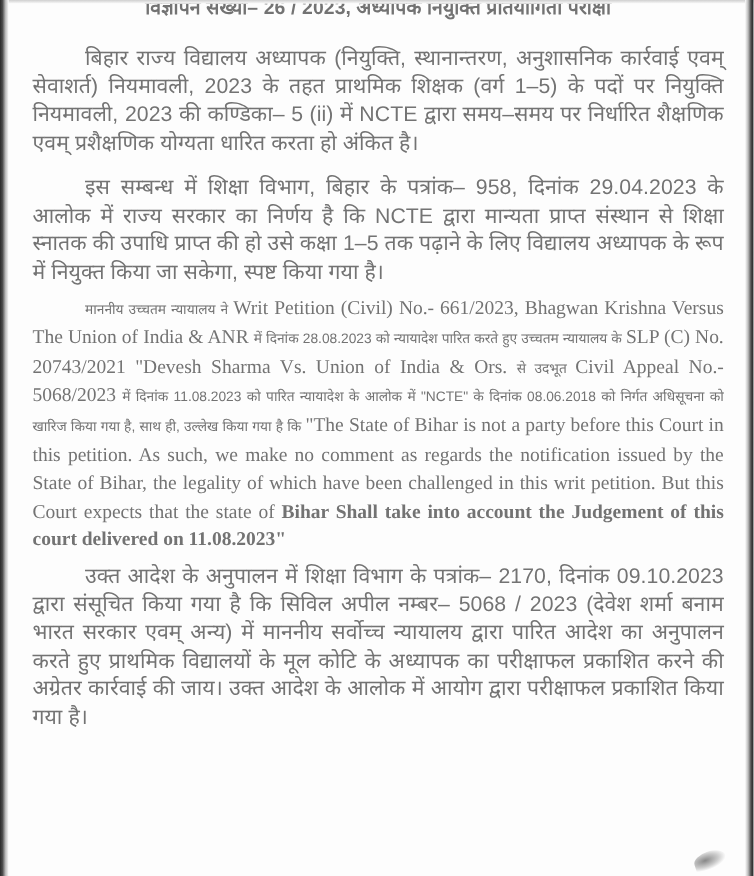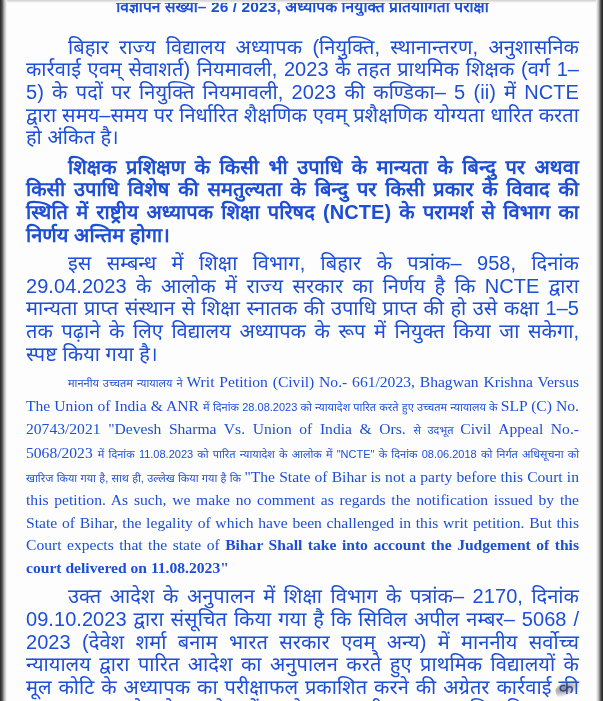--- a/index.html
+++ b/index.html
@@ -7,21 +7,21 @@
     padding: 0;
     background: #ffffff;
   }
   #page {
     position: relative;
     width: 603px;
     height: 701px;
     background: #fdfdfd;
     overflow: hidden;
     font-family: "Liberation Serif", "DejaVu Serif", serif;
-    color: #1d4ed8;
+    color: #737373;
   }
   
   .edge-strip {
     position: absolute;
     top: 0;
     bottom: 0;
     width: 7px;
     pointer-events: none;
   }
   .edge-left {
@@ -65,21 +65,21 @@
   .para {
     margin: 0;
     text-align: justify;
     text-justify: inter-word;
     text-indent: 42px;
   }
 
   
   .hindi {
     font-family: "Liberation Sans", "DejaVu Sans", sans-serif;
-    font-size: 20px;
+    font-size: 17px;
     line-height: 22.6px;
     letter-spacing: 0.05px;
   }
   .hindi.bold { font-weight: bold; }
 
   
   .mixed {
     font-family: "Liberation Serif", "DejaVu Serif", serif;
     font-size: 15.6px;
     line-height: 22.6px;
@@ -122,21 +122,20 @@
   <div id="content">
 
     <h1 class="doc-title">विज्ञापन संख्या– 26 / 2023, अध्यापक नियुक्ति प्रतियोगिता परीक्षा</h1>
 
     <div class="gap-1"></div>
 
     <p class="para hindi">बिहार राज्य विद्यालय अध्यापक (नियुक्ति, स्थानान्तरण, अनुशासनिक कार्रवाई एवम् सेवाशर्त) नियमावली, 2023 के तहत प्राथमिक शिक्षक (वर्ग 1–5) के पदों पर नियुक्ति नियमावली, 2023 की कण्डिका– 5 (ii) में NCTE द्वारा समय–समय पर निर्धारित शैक्षणिक एवम् प्रशैक्षणिक योग्यता धारित करता हो अंकित है।</p>
 
     <div class="gap-2"></div>
 
-    <p class="para hindi bold">शिक्षक प्रशिक्षण के किसी भी उपाधि के मान्यता के बिन्दु पर अथवा किसी उपाधि विशेष की समतुल्यता के बिन्दु पर किसी प्रकार के विवाद की स्थिति में राष्ट्रीय अध्यापक शिक्षा परिषद (NCTE) के परामर्श से विभाग का निर्णय अन्तिम होगा।</p>
 
     <div class="gap-3"></div>
 
     <p class="para hindi">इस सम्बन्ध में शिक्षा विभाग, बिहार के पत्रांक– 958, दिनांक 29.04.2023 के आलोक में राज्य सरकार का निर्णय है कि NCTE द्वारा मान्यता प्राप्त संस्थान से शिक्षा स्नातक की उपाधि प्राप्त की हो उसे कक्षा 1–5 तक पढ़ाने के लिए विद्यालय अध्यापक के रूप में नियुक्त किया जा सकेगा, स्पष्ट किया गया है।</p>
 
     <div class="gap-4"></div>
 
     <p class="para mixed"><span class="dev">माननीय उच्चतम न्यायालय ने </span><span>Writ Petition (Civil) No.- 661/2023, Bhagwan Krishna Versus The Union of India &amp; ANR </span><span class="dev">में दिनांक 28.08.2023 को न्यायादेश पारित करते हुए उच्चतम न्यायालय के </span><span>SLP (C) No. 20743/2021 "Devesh Sharma Vs. Union of India &amp; Ors. </span><span class="dev">से उदभूत </span><span>Civil Appeal No.- 5068/2023 </span><span class="dev">में दिनांक 11.08.2023 को पारित न्यायादेश के आलोक में "NCTE" के दिनांक 08.06.2018 को निर्गत अधिसूचना को खारिज किया गया है, साथ ही, उल्लेख किया गया है कि </span><span>"The State of Bihar is not a party before this Court in this petition. As such, we make no comment as regards the notification issued by the State of Bihar, the legality of which have been challenged in this writ petition. But this Court expects that the state of </span><span class="b">Bihar Shall take into account the Judgement of this court delivered on 11.08.2023"</span></p>
 
     <div class="gap-5"></div>

